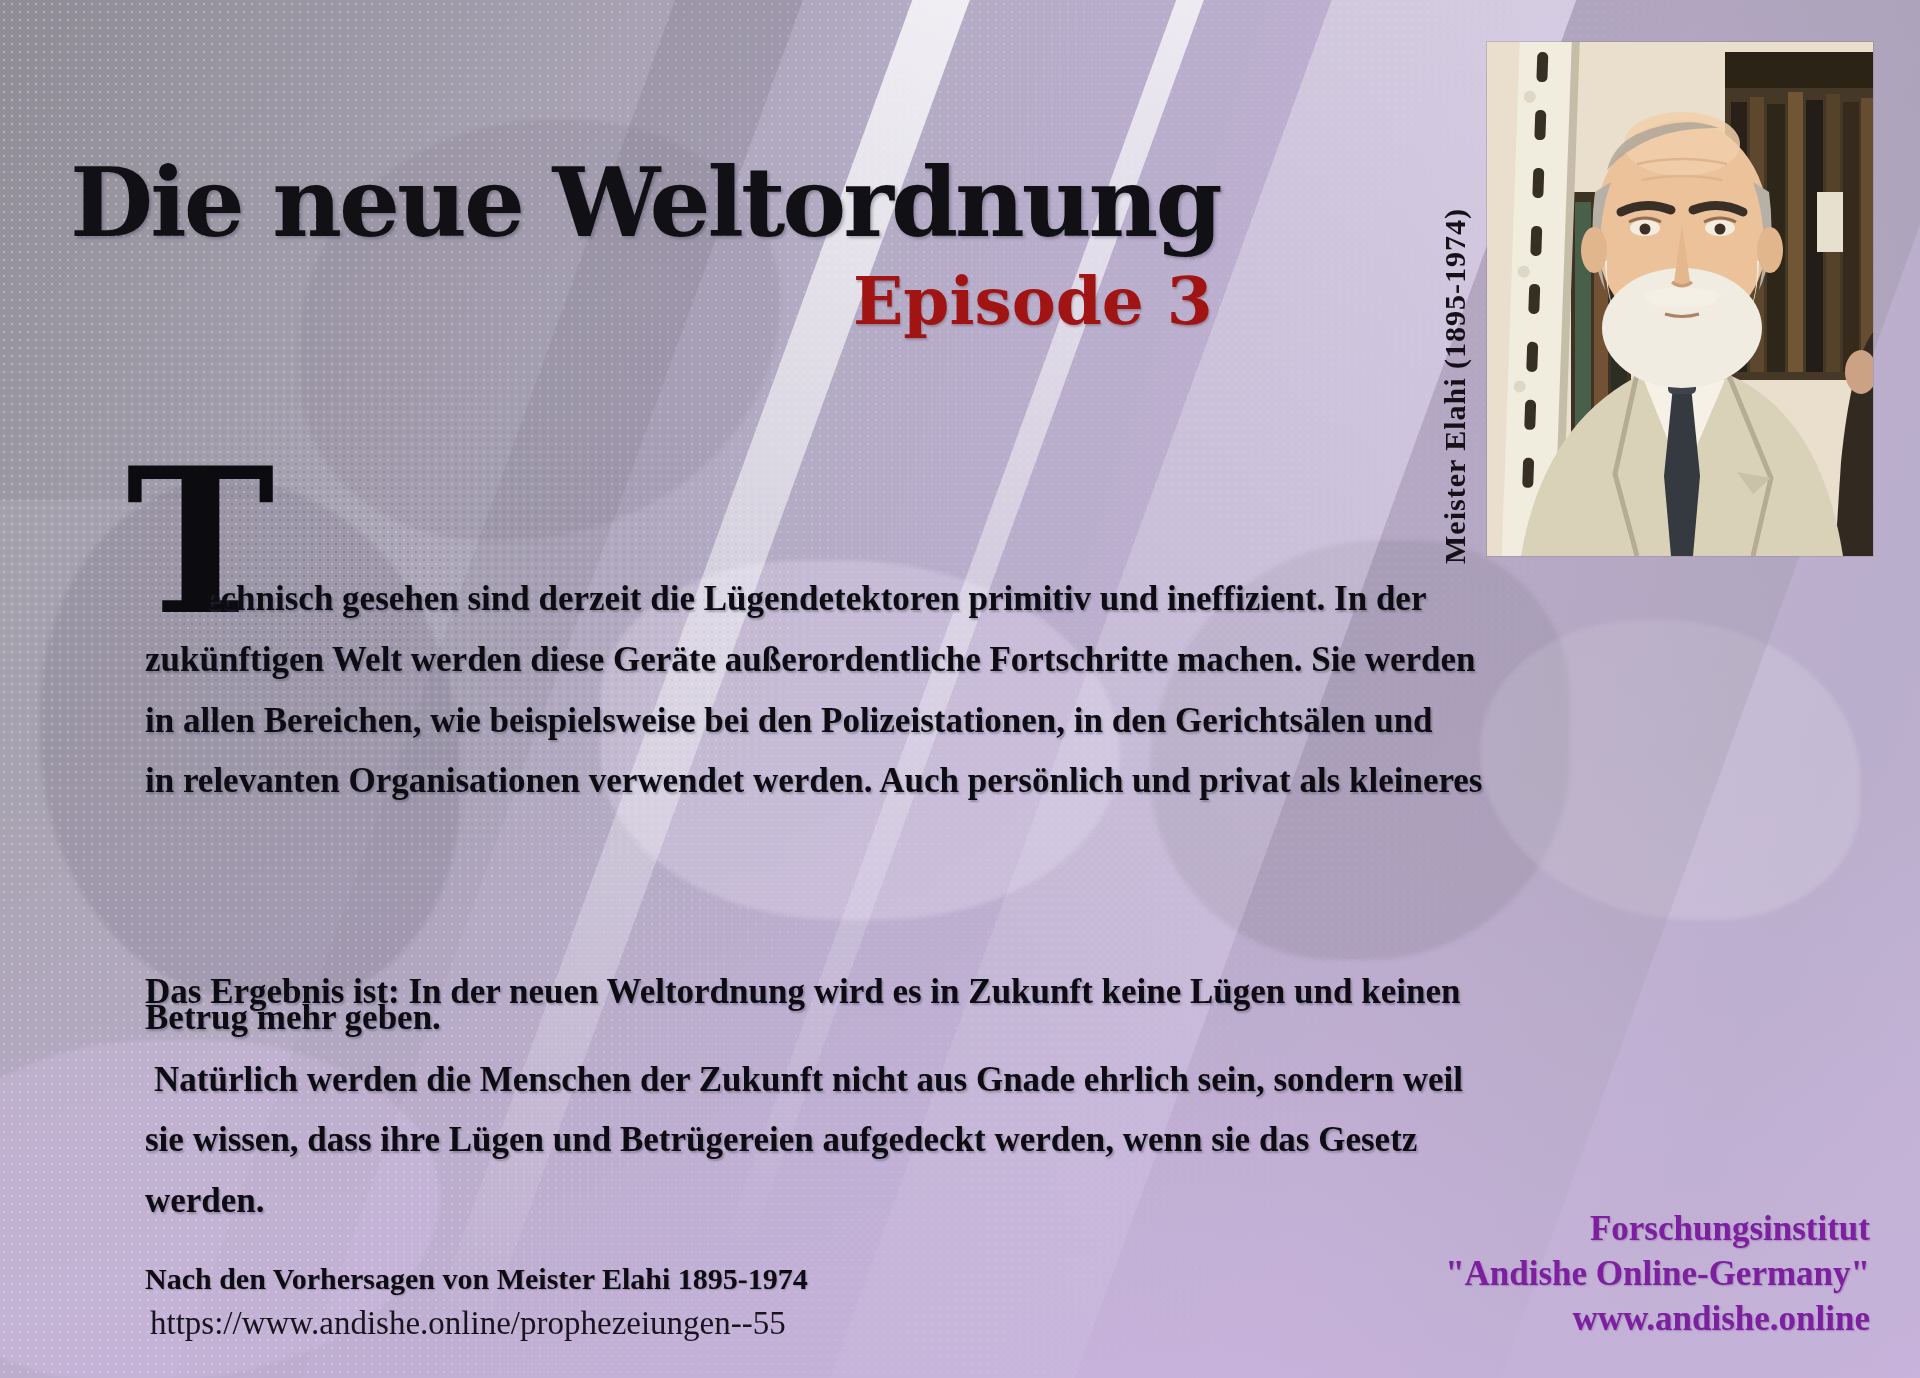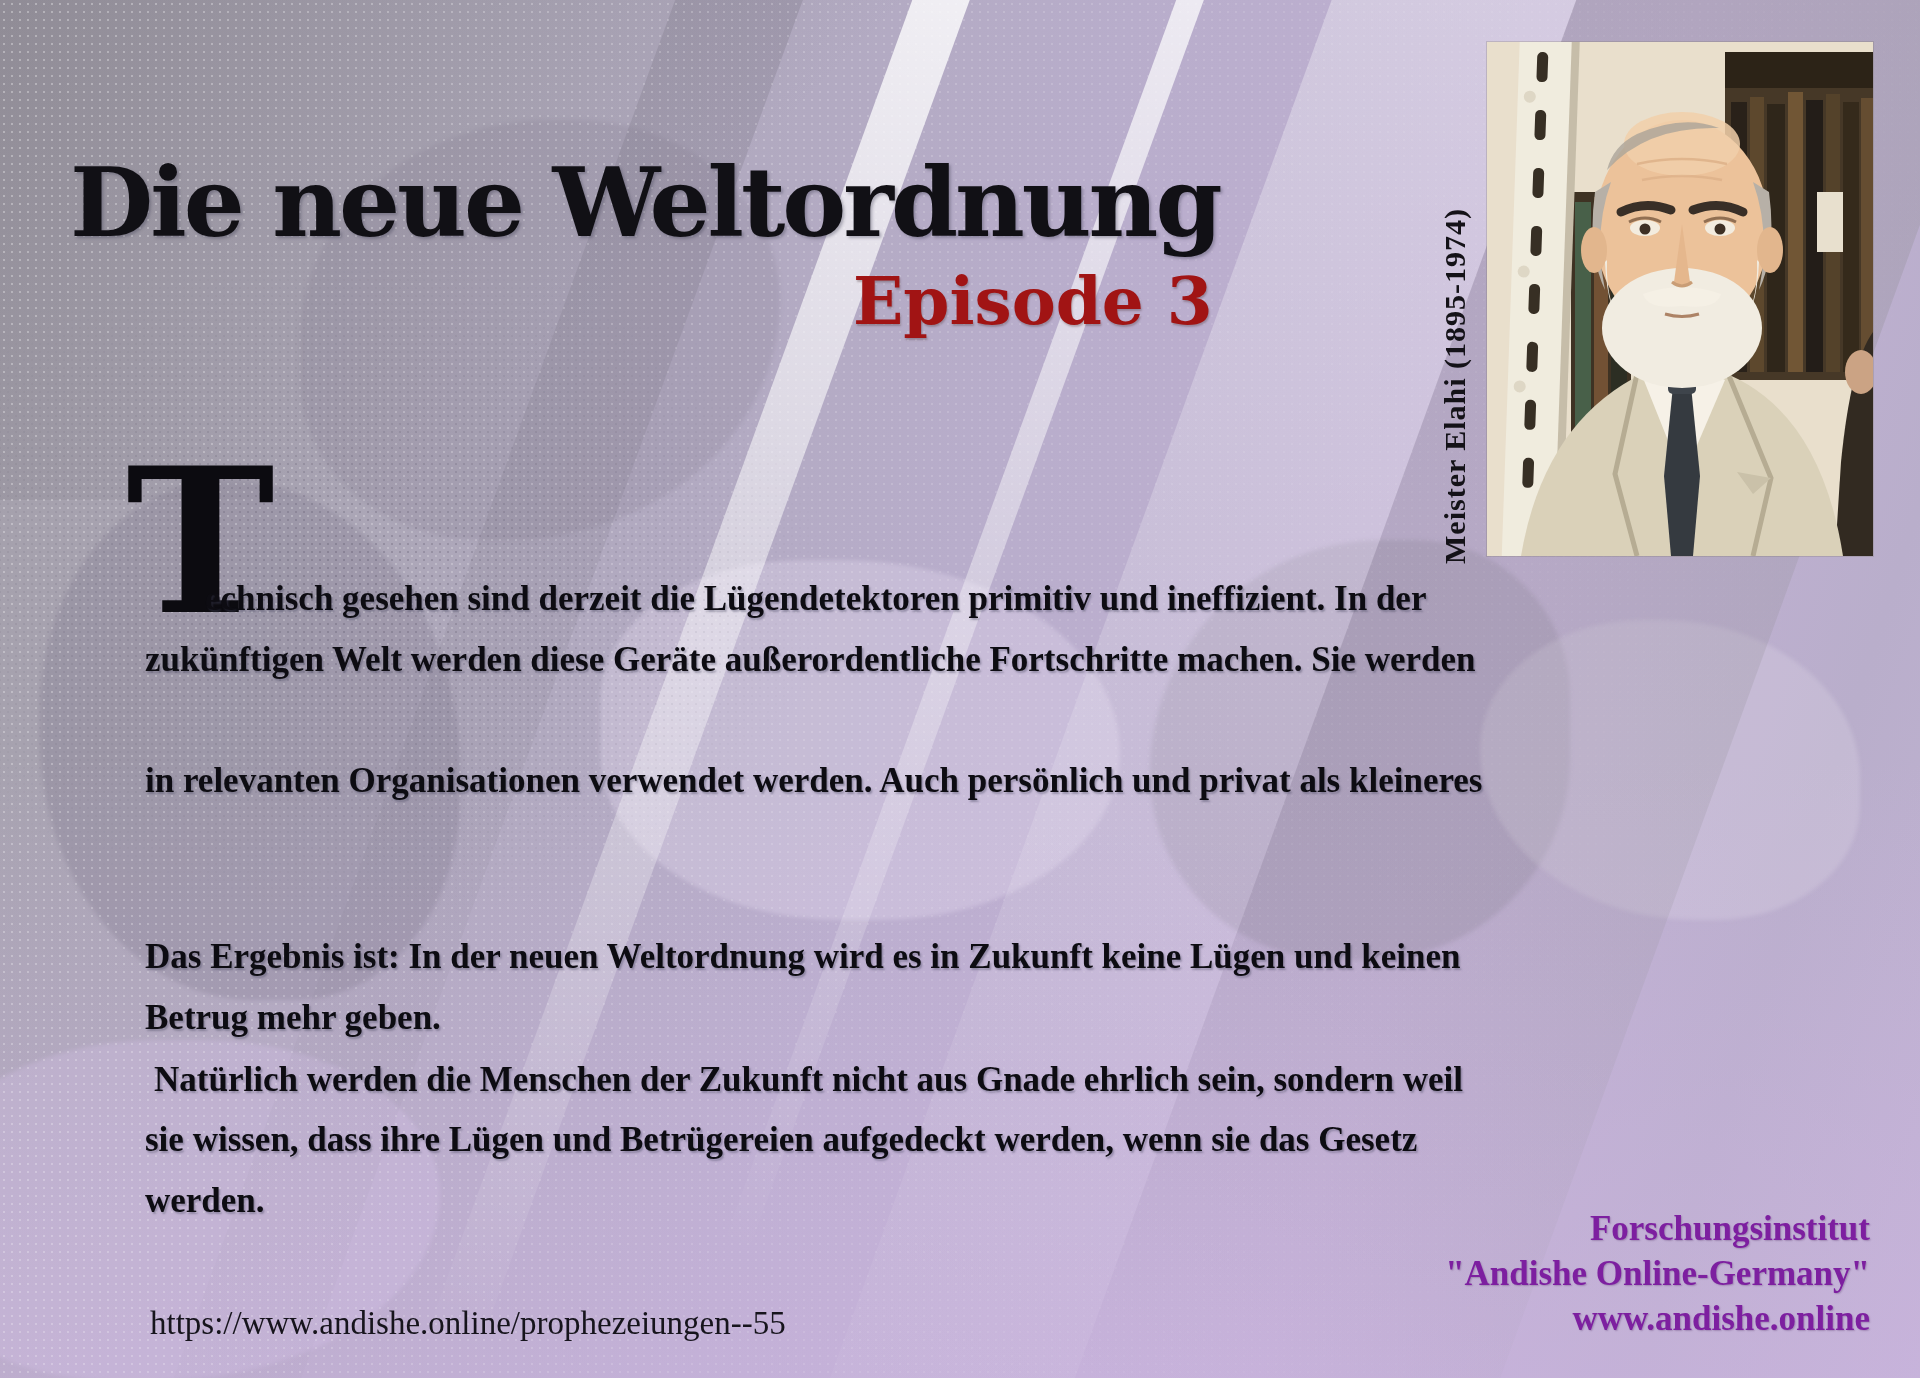--- a/index.html
+++ b/index.html
@@ -34,21 +34,21 @@
     font-weight:bold;font-size:96px;letter-spacing:-3px;color:#111015;white-space:nowrap;
     text-shadow:2px 2px 3px rgba(60,60,80,.35);}
   .episode{position:absolute;left:853px;top:262px;font-family:"DejaVu Serif","Liberation Serif",serif;
     font-weight:bold;font-size:66px;color:#A11414;white-space:nowrap;text-shadow:1px 2px 2px rgba(70,40,40,.3);}
   .dropcap{position:absolute;left:126px;top:442px;font-family:"DejaVu Serif","Liberation Serif",serif;
     font-weight:bold;font-size:200px;line-height:1;color:#0c0b10;}
   .line{position:absolute;white-space:nowrap;font-family:"Liberation Serif",serif;font-weight:bold;
     font-size:35px;color:#0d0c12;text-shadow:1.5px 1.5px 2px rgba(70,70,95,.4);text-align:right;}
   .p1-0{left:205px;top:579px;} .p1-1{left:145px;top:640px;} .p1-2{left:145px;top:701px;}
   .p1-3{left:145px;top:761px;} .p1-4{left:145px;top:822px;}
-  .p2-0{left:145px;top:937px;} .p2-1{left:145px;top:998px;} .p2-2{left:154px;top:1060px;}
+  .p2-0{left:145px;top:972px;} .p2-1{left:145px;top:998px;} .p2-2{left:154px;top:1060px;}
   .p2-3{left:145px;top:1120px;} .p2-4{left:145px;top:1181px;}
   .source{position:absolute;left:145px;top:1262px;font-family:"Liberation Serif",serif;font-weight:bold;
     font-size:30px;color:#0d0c12;white-space:nowrap;text-shadow:1px 1px 1.5px rgba(70,70,95,.35);}
   .url{position:absolute;left:150px;top:1305px;font-family:"Liberation Serif",serif;font-weight:normal;
     font-size:33px;color:#16141c;white-space:nowrap;}
   .institute{position:absolute;left:1390px;top:1206px;width:480px;text-align:right;
     font-family:"Liberation Serif",serif;font-weight:bold;font-size:35px;line-height:45px;
     color:#7D1FA0;text-shadow:1px 1px 1.5px rgba(60,20,80,.25);}
   .photo{position:absolute;left:1487px;top:42px;width:386px;height:514px;overflow:hidden;
     box-shadow:0 0 0 1px rgba(120,110,100,.25);}
@@ -172,28 +172,30 @@
         <path d="M155 138 Q 195 130 235 138" stroke="#d8a982" stroke-width="2.5" fill="none" opacity=".6"></path>
       </g>
       <rect x="0" y="0" width="386" height="514" fill="#f0c896" opacity=".06"></rect>
     </svg>
   </div>
   <div class="photo-caption">Meister Elahi (1895-1974)</div>
 
   <div class="dropcap">T</div>
   <div class="line p1-0">echnisch gesehen sind derzeit die Lügendetektoren primitiv und ineffizient. In der</div>
   <div class="line p1-1">zukünftigen Welt werden diese Geräte  außerordentliche Fortschritte machen. Sie werden</div>
+  <div class="line p1-2">in allen Bereichen, wie beispielsweise bei den Polizeistationen, in den Gerichtsälen und</div>
   <div class="line p1-3">in relevanten Organisationen verwendet werden. Auch persönlich und privat als kleineres</div>
 
   <div class="line p2-0">Das Ergebnis ist: In der neuen Weltordnung wird es in Zukunft keine Lügen und keinen</div>
   <div class="line p2-1">Betrug mehr geben.</div>
   <div class="line p2-2">Natürlich werden die Menschen der Zukunft nicht aus Gnade ehrlich sein, sondern weil</div>
   <div class="line p2-3">sie wissen, dass ihre Lügen und Betrügereien aufgedeckt werden, wenn sie das Gesetz</div>
   <div class="line p2-4">werden.</div>
 
+  <div class="source">Nach den Vorhersagen von Meister Elahi 1895-1974</div>
   <div class="url">https://www.andishe.online/prophezeiungen--55</div>
 
   <div class="institute">
     <div>Forschungsinstitut</div>
     <div>"Andishe Online-Germany"</div>
     <div>www.andishe.online</div>
   </div>
 
 </div>
 

